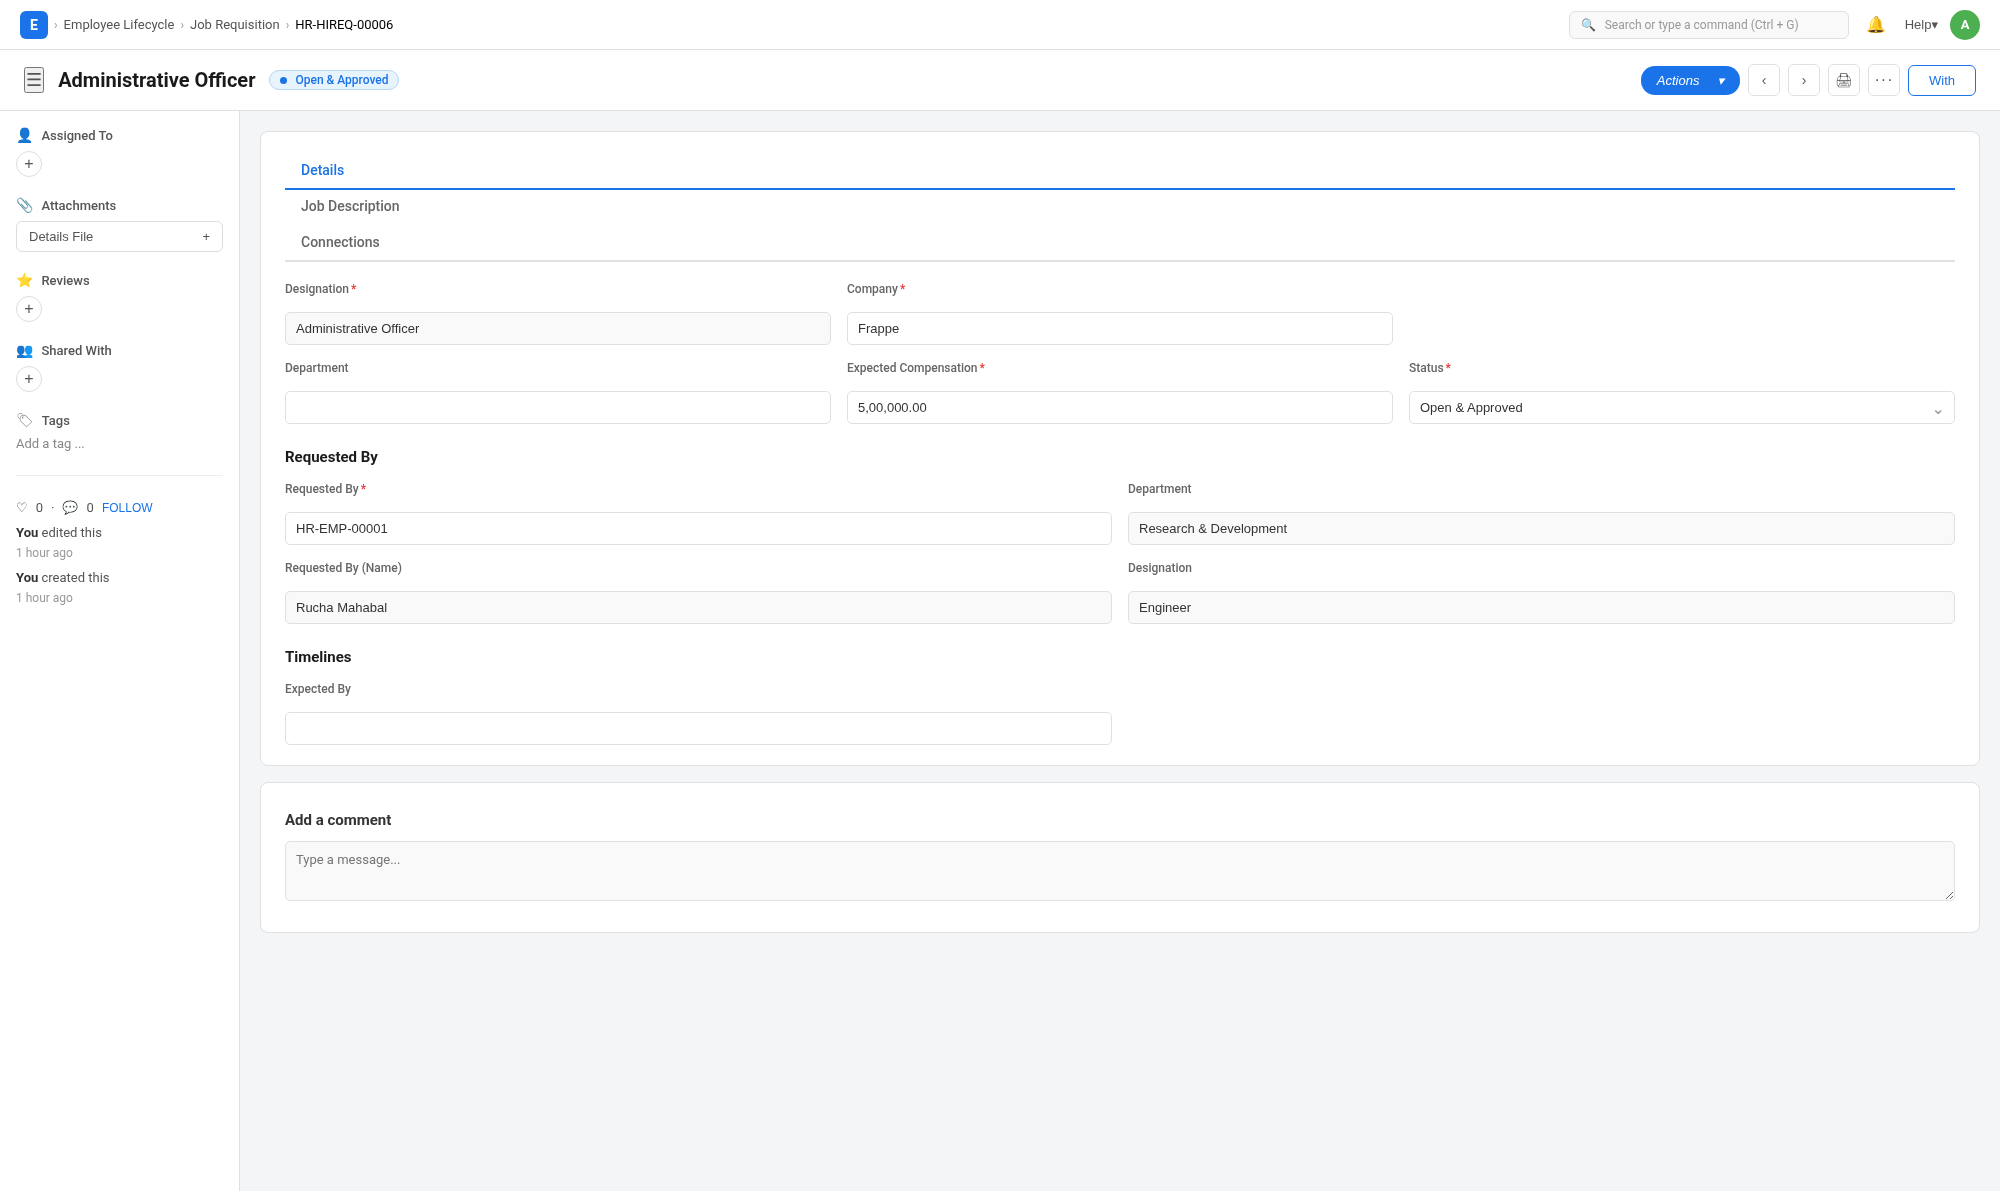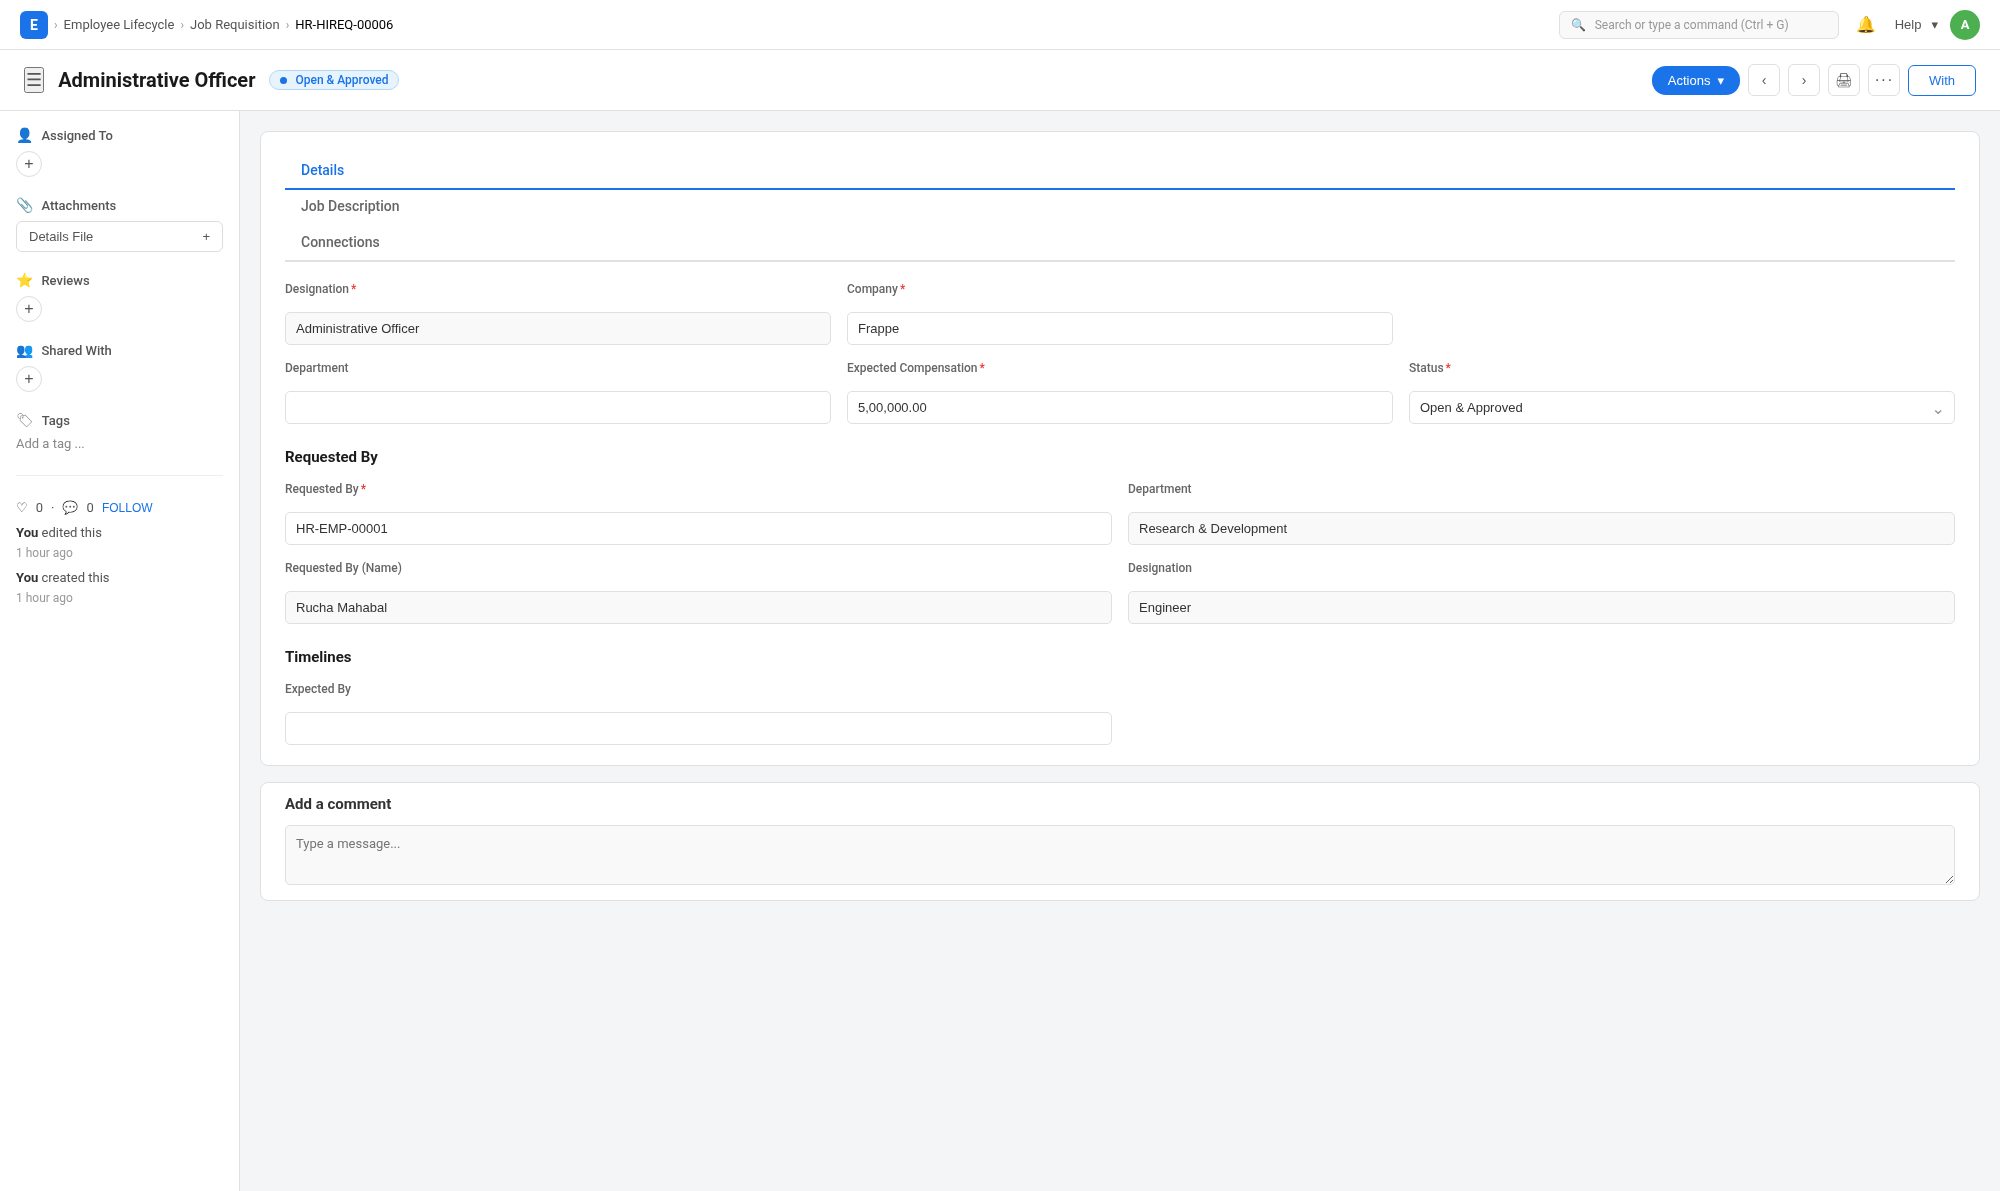--- a/index.html
+++ b/index.html
@@ -26,21 +26,21 @@
       display: flex; align-items: center; gap: 8px;
       border: 1px solid #e0e0e0; border-radius: 6px;
       padding: 6px 12px; background: #f9f9f9; width: 280px; cursor: text;
     }
     .search-bar span { color: #999; font-size: 12px; }
     .nav-icon-btn {
       width: 32px; height: 32px; display: flex; align-items: center; justify-content: center;
       border-radius: 50%; cursor: pointer; border: none; background: none; font-size: 16px; color: #555;
     }
     .help-btn {
-      display: flex; align-items: center; gap: 10px; cursor: pointer;
+      display: flex; align-items: center; gap: 0; cursor: pointer;
       font-size: 13px; color: #555; border: none; background: none;
     }
     .avatar {
       width: 30px; height: 30px; border-radius: 50%; background: #4caf50;
       display: flex; align-items: center; justify-content: center;
       color: #fff; font-size: 13px; font-weight: bold;
     }
 
     
     .page-header {
@@ -53,21 +53,21 @@
     .page-title { font-size: 20px; font-weight: 700; color: #1a1a1a; }
     .status-badge {
       background: #e8f4fd; color: #1a73e8; border: 1px solid #b3d7f5;
       border-radius: 12px; padding: 2px 10px; font-size: 12px; font-weight: 500;
     }
     .status-dot { width: 7px; height: 7px; background: #1a73e8; border-radius: 50%; display: inline-block; margin-right: 5px; }
 
     .page-header-right { display: flex; align-items: center; gap: 8px; }
     .btn-actions {
       background: #1a73e8; color: #fff; border: none; border-radius: 14px;
-      padding: 7px 16px; font-size: 13px; cursor: pointer; display: flex; align-items: center; gap: 7px;
+      padding: 7px 16px; font-size: 13px; cursor: pointer; display: flex; align-items: center; gap: 18px; font-style: italic;
     }
     .btn-nav {
       width: 32px; height: 32px; background: #fff; border: 1px solid #e0e0e0;
       border-radius: 6px; cursor: pointer; display: flex; align-items: center; justify-content: center;
       font-size: 14px; color: #555;
     }
     .btn-print {
       width: 32px; height: 32px; background: #fff; border: 1px solid #e0e0e0;
       border-radius: 6px; cursor: pointer; display: flex; align-items: center; justify-content: center;
       font-size: 14px; color: #555;
@@ -155,21 +155,21 @@
     }
     .form-select-wrapper { position: relative; }
     .form-select-wrapper::after {
       content: '⌄'; position: absolute; right: 10px; top: 50%;
       transform: translateY(-50%); color: #999; pointer-events: none; font-size: 16px;
     }
 
     .section-title { font-size: 15px; font-weight: 700; color: #1a1a1a; margin-bottom: 16px; }
 
     
-    .comment-section { background: #fff; border-radius: 8px; border: 1px solid #e0e0e0; padding: 12px 24px; }
+    .comment-section { background: #fff; border-radius: 8px; border: 1px solid #e0e0e0; padding: 28px 24px; }
     .comment-title { font-size: 15px; font-weight: 700; margin-bottom: 12px; }
     .comment-input {
       width: 100%; border: 1px solid #e0e0e0; border-radius: 5px;
       padding: 10px; font-size: 13px; color: #999; background: #f9f9f9;
       min-height: 60px; resize: vertical; font-family: inherit;
     }
   </style>
 </head>
 <body>
 

